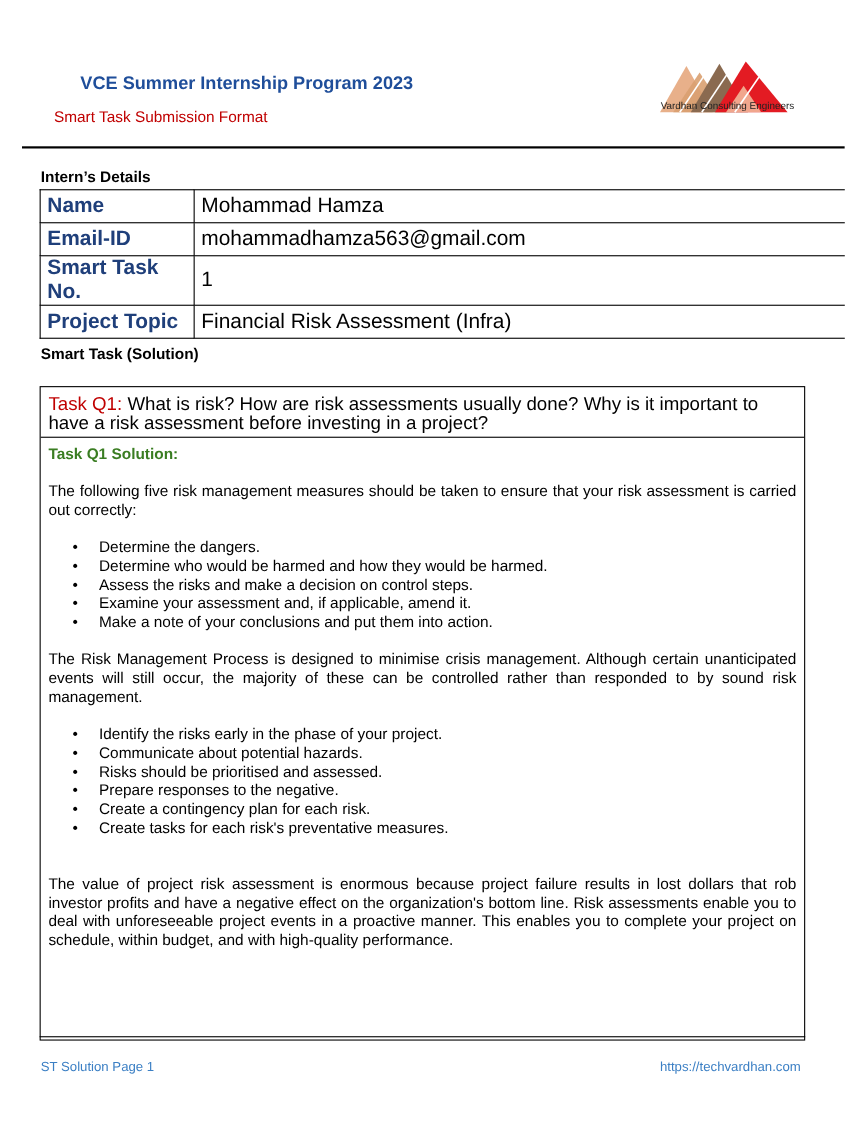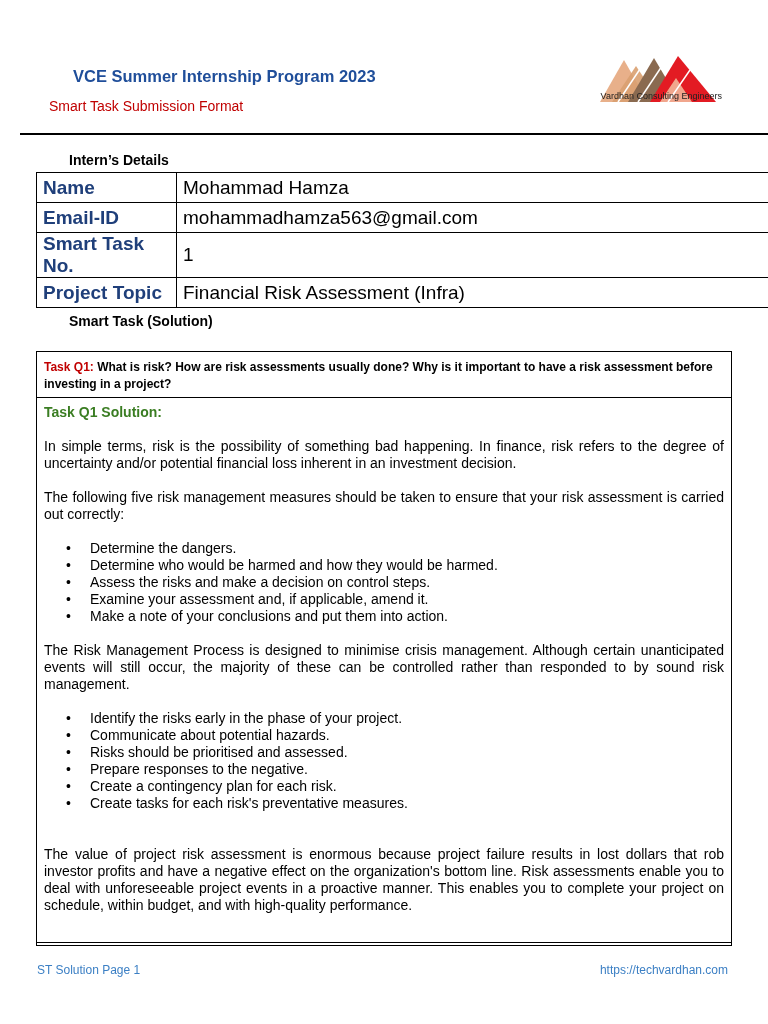--- a/index.html
+++ b/index.html
@@ -4,28 +4,28 @@
 <style>
   html, body { margin: 0; padding: 0; background: #ffffff; }
   body { width: 768px; height: 1024px; position: relative; overflow: hidden;
          font-family: "Liberation Sans", sans-serif; color: #000; }
   .abs { position: absolute; }
   .program-title { left: 49px; top: 67px; font-size: 16.5px; font-weight: bold; color: #1f4e9a; margin-left: 24px; }
   .program-subtitle { left: 49px; top: 98px; font-size: 14px; color: #c00000; }
   .logo { left: 598px; top: 52px; width: 124px; height: 70px; }
   .logo-caption { position: absolute; left: 0; top: 39px; width: 124px; text-align: right; font-size: 9px; color: #222; white-space: nowrap; }
   .header-rule { left: 20px; top: 133px; width: 748px; height: 2px; background: #000; }
-  .section-label { font-size: 14px; font-weight: bold; margin-left: 32px; }
+  .section-label { font-size: 14px; font-weight: bold; }
   .details-label { left: 37px; top: 152px; }
   table.details { position: absolute; left: 36px; top: 172px; width: 739px; border-collapse: collapse; font-size: 19px; padding-left: 29px; }
   table.details td { border: 1px solid #000; height: 29px; padding: 0 6px; }
   table.details td.key { width: 127px; font-weight: bold; color: #1f3f7a; }
   .solution-label { left: 37px; top: 313px; }
   .task-box { left: 36px; top: 351px; width: 696px; height: 595px; border: 1px solid #000; box-sizing: border-box; }
-  .task-question { padding: 7px 7px 4px 7px; font-size: 12px; font-weight: bold; line-height: 17px; border-bottom: 1px solid #000; }
+  .task-question { padding: 7px 7px 4px 7px; font-size: 17px; font-weight: normal; line-height: 17px; border-bottom: 1px solid #000; }
   .task-question .tag { color: #c00000; }
   .task-body { padding: 6px 7px 0 7px; font-size: 14px; line-height: 17px; }
   .sol-title { color: #3a7d22; font-weight: bold; margin-bottom: 17px; }
   .para { text-align: justify; margin: 0 0 17px 0; }
   ul.bullets { margin: 0 0 17px 0; padding-left: 46px; list-style: none; }
   ul.bullets li { position: relative; }
   ul.bullets li::before { content: "\2022"; position: absolute; left: -24px; }
   .spacer { height: 17px; }
   .task-box-bottom { left: 36px; top: 942px; width: 696px; height: 1px; background: #000; }
   .footer-left { left: 37px; top: 963px; font-size: 12px; color: #3b7fc4; }
@@ -74,21 +74,20 @@
   </tr>
 </tbody>
   </table>
 
 <div class="abs section-label solution-label">Smart Task (Solution)</div>
 
 <div class="abs task-box">
   <div class="task-question"><span class="tag">Task Q1:</span><span> What is risk? How are risk assessments usually done? Why is it important to have a risk assessment before investing in a project?</span></div>
   <div class="task-body">
     <div class="sol-title">Task Q1 Solution:</div>
-    <p class="para">In simple terms, risk is the possibility of something bad happening. In finance, risk refers to the degree of uncertainty and/or potential financial loss inherent in an investment decision.</p>
     <p class="para">The following five risk management measures should be taken to ensure that your risk assessment is carried out correctly:</p>
     <ul class="bullets">
       <li>Determine the dangers.</li>
       <li>Determine who would be harmed and how they would be harmed.</li>
       <li>Assess the risks and make a decision on control steps.</li>
       <li>Examine your assessment and, if applicable, amend it.</li>
       <li>Make a note of your conclusions and put them into action.</li>
     </ul>
     <p class="para">The Risk Management Process is designed to minimise crisis management. Although certain unanticipated events will still occur, the majority of these can be controlled rather than responded to by sound risk management.</p>
     <ul class="bullets">

